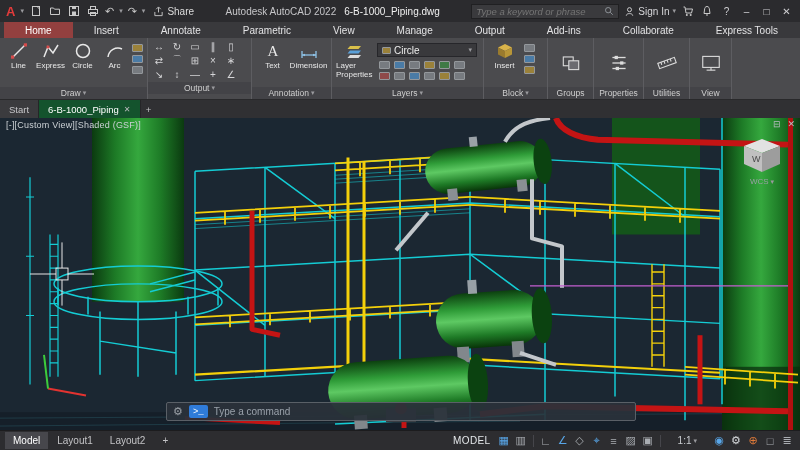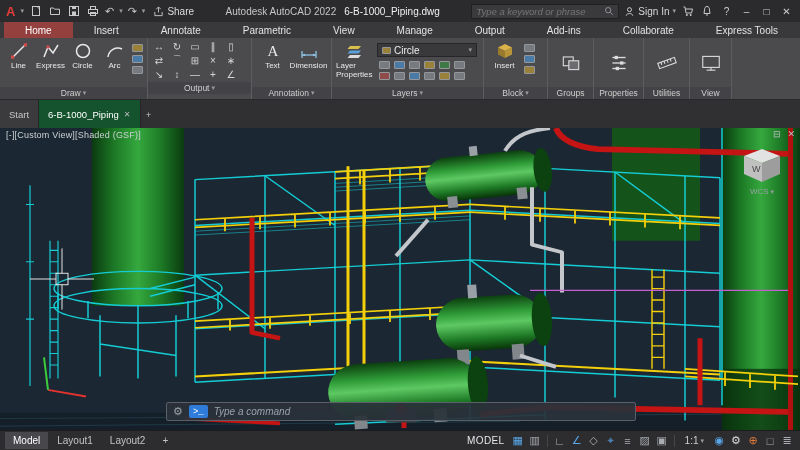--- a/index.html
+++ b/index.html
@@ -42,52 +42,52 @@
   .minicol{display:flex;flex-direction:column;gap:3px;padding-top:3px}
   .mini{width:11px;height:8px;background:#777b80;border:1px solid #94989c;border-radius:1px;display:block}
   .mini.gold{background:#9a813a}.mini.blue{background:#4a7ba6}.mini.green{background:#3f7a46}.mini.red{background:#8f4a4a}
   .laycol{display:flex;flex-direction:column;gap:2px;padding-top:2px}
   .laydd{height:14px;background:#39393c;border:1px solid #26262a;display:flex;align-items:center;gap:3px;padding:0 4px;width:100px;color:#ededed}
   .lgrid{display:grid;grid-template-columns:repeat(6,15px);grid-auto-rows:11px;align-items:center;justify-items:center}
   .pcenter{flex:1;display:flex;align-items:center;justify-content:center;padding:2px}
   .rfill{flex:1}
 
   
-  .doctabs{height:28px;background:#303033;display:flex;align-items:stretch;flex:0 0 auto;font-size:9.5px}
+  .doctabs{height:18px;background:#303033;display:flex;align-items:stretch;flex:0 0 auto;font-size:9.5px}
   .dtab{display:flex;align-items:center;gap:5px;padding:0 9px;background:#3b3b3e;color:#c6c6c9;border-right:1px solid #252528}
   .dtab.active{background:#14532d;color:#fff}
   .dclose{font-size:8px;color:#b9b9bc}
   .dplus{width:16px;display:flex;align-items:center;justify-content:center;color:#c6c6c9}
 
   
   .viewport{position:relative;flex:1;background:#14532d;overflow:hidden}
   .scene{position:absolute;left:0;top:0;width:100%;height:100%}
   .vplabel{position:absolute;top:2px;left:6px;color:#ccd1d5;font-size:9px;letter-spacing:.2px}
   .vpwin{position:absolute;top:1px;right:5px;color:#b9bdc1;font-size:9px;display:flex;gap:7px}
   .viewcube{position:absolute;top:16px;right:12px;display:flex;flex-direction:column;align-items:center;color:#9aa0a5;font-size:8px}
   .wcsrow{display:flex;align-items:center;gap:2px;margin-top:1px}
 
   
   .cmdline{position:absolute;left:166px;bottom:9px;width:470px;height:19px;background:rgba(42,49,58,.93);
     border:1px solid #5a6067;border-radius:2px;display:flex;align-items:center;gap:6px;padding:0 6px}
   .cwrench{color:#9aa0a6;font-size:11px}
   .cprompt{background:#2f7bd9;color:#fff;font-size:9px;padding:0 4px;border-radius:2px;height:13px;display:flex;align-items:center;font-family:"Liberation Mono",monospace}
-  .cinput{color:#9aa2ab;font-style:italic}
+  .cinput{color:#9aa2ab;}
 
   
   .statusbar{height:20px;background:#2d2d30;border-top:1px solid #1c1c1e;display:flex;align-items:center;padding:0 5px;gap:1px;flex:0 0 auto}
   .ltab{padding:3px 8px;color:#c3c3c6}
   .ltab.active{background:#47474c;color:#fff}
   .sspacer{flex:1}
   .smodel{color:#e4e7ea;letter-spacing:.4px;margin-right:4px}
   .sic{width:16px;text-align:center;font-size:11px;color:#a9adb2}
   .sic.on{color:#58a6e8}
   .sic.warn{color:#de7a3a}
   .sic.lt{color:#d6d9dc}
-  .sscale{color:#c9cdd1;margin:0 6px;display:flex;align-items:center;gap:2px}
+  .sscale{color:#c9cdd1;margin:0 13px;display:flex;align-items:center;gap:2px}
   .ssep{width:1px;height:12px;background:#46464b;margin:0 3px}
 </style>
 </head>
 <body>
 
 <div class="app">
 
   <div class="titlebar">
     <span class="alogo">A</span>
       <span class="car">▾</span>

